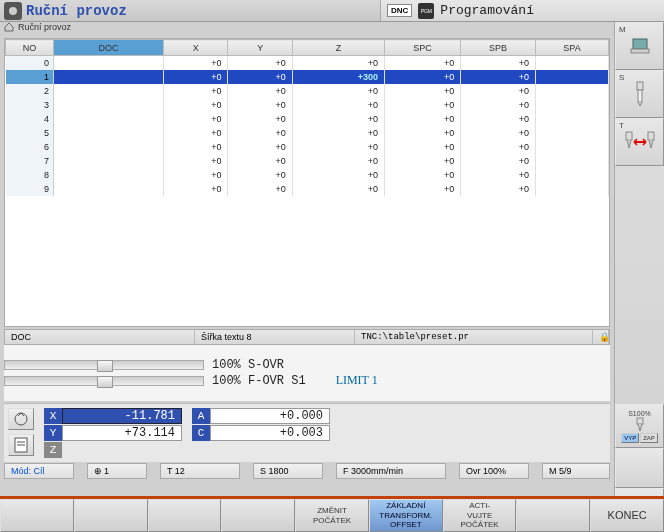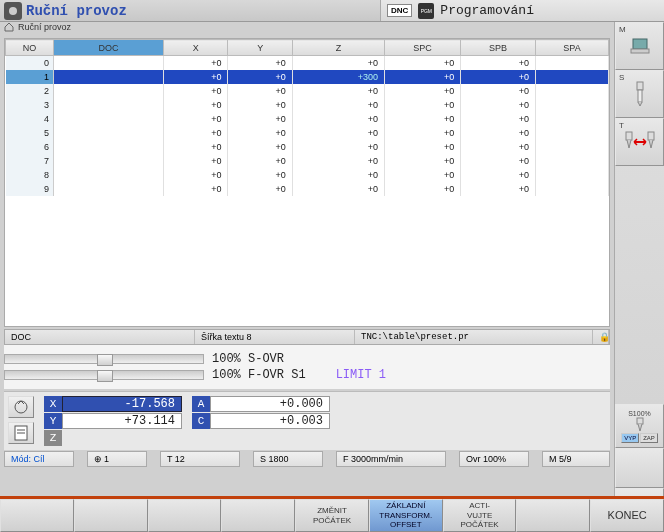--- a/index.html
+++ b/index.html
@@ -27,36 +27,36 @@
   .main { position: absolute; top: 36px; left: 0; right: 50px; bottom: 36px; display: flex; flex-direction: column; }
   
   .table-wrap { background: #fff; border: 1px solid #aaa; margin: 2px 4px; }
   table { width: 100%; border-collapse: collapse; font-size: 9px; }
   th { background: linear-gradient(#f0f0f0,#dcdcdc); border: 1px solid #bbb; padding: 2px 4px; font-weight: normal; color: #333; text-align: center; height: 16px; }
   td { border-right: 1px solid #e0e0e0; padding: 1px 6px; text-align: right; height: 14px; color: #222; }
   td.no { text-align: right; background: #eef4f8; border-right: 1px solid #ccc; width: 32px; padding-right: 4px; }
   tr.sel td { background: #2048c0; color: #fff; }
   tr.sel td.no { background: #5a9fd4; color: #000; }
   tr.sel td.blue { color: #aee; }
-  td.blue { color: #0050d0; font-weight: normal; }
+  td.blue { color: #0050d0; font-weight: bold; }
   th.sel { background: #5a9fd4; }
   .table-blank { height: 130px; background: #fff; }
   
   .midbar { display: flex; background: linear-gradient(#e8e8e8,#d8d8d8); border: 1px solid #aaa; margin: 0 4px; font-size: 9px; }
   .midbar > div { padding: 2px 6px; border-right: 1px solid #bbb; }
   .midbar .sitka { flex: 0 0 160px; }
   .midbar .path { flex: 1; font-family: "Courier New", monospace; }
   .midbar .doc { flex: 0 0 190px; }
   
-  .ovr-block { background: #f4f4f4; margin: 0 4px; padding: 6px 0; }
+  .ovr-block { background: #f4f4f4; margin: 0 4px; padding: 12px 0; }
   .ovr-row { display: flex; align-items: center; height: 16px; }
   .ovr-slider { width: 200px; height: 10px; background: linear-gradient(#ccc,#eee); border: 1px solid #aaa; margin-right: 8px; position: relative; }
   .ovr-thumb { position: absolute; top: -1px; width: 16px; height: 12px; background: linear-gradient(#f8f8f8,#d0d0d0); border: 1px solid #999; }
   .ovr-text { font-family: "Courier New", monospace; font-size: 12px; color: #222; }
-  .limit { color: #8b5cf6; margin-left: 30px; }
+  .limit { color: #0369a1; margin-left: 30px; font-family: Liberation Serif, serif; }
   
   .pos-block { background: #e8e8e8; margin: 2px 4px 0; padding: 4px; border-top: 1px solid #bbb; }
   .cycle-btn { width: 26px; height: 22px; border: 1px outset #ddd; background: linear-gradient(#f0f0f0,#d8d8d8); }
   .pos-col { display: flex; flex-direction: column; gap: 1px; }
   .pos-row { display: flex; height: 16px; }
   .axis-lbl { width: 18px; background: #3050b0; color: #fff; text-align: center; font-family: "Courier New", monospace; font-size: 11px; line-height: 16px; }
   .axis-lbl.gray { background: #888; }
   .axis-val { width: 120px; background: #fff; border: 1px solid #999; text-align: right; padding-right: 6px; font-family: "Courier New", monospace; font-size: 12px; line-height: 14px; color: #222; }
   .axis-val.hl { background: #3050b0; color: #fff; border-color: #223; }
   
@@ -302,21 +302,21 @@
           <svg width="24" height="20">
               <rect x="6" y="3" width="12" height="14" fill="#fff" stroke="#555"></rect>
               <line x1="8" y1="7" x2="16" y2="7" stroke="#555"></line>
               <line x1="8" y1="10" x2="16" y2="10" stroke="#555"></line>
             </svg>
         </div>
       </div>
       <div class="pos-col">
         <div class="pos-row">
             <div class="axis-lbl">X</div>
-            <div class="axis-val hl">-17.568</div>
+            <div class="axis-val hl">-11.781</div>
           </div>
         <div class="pos-row">
             <div class="axis-lbl">Y</div>
             <div class="axis-val">+73.114</div>
           </div>
         <div class="pos-row">
             <div class="axis-lbl gray">Z</div>
           </div>
       </div>
       <div class="pos-col">

